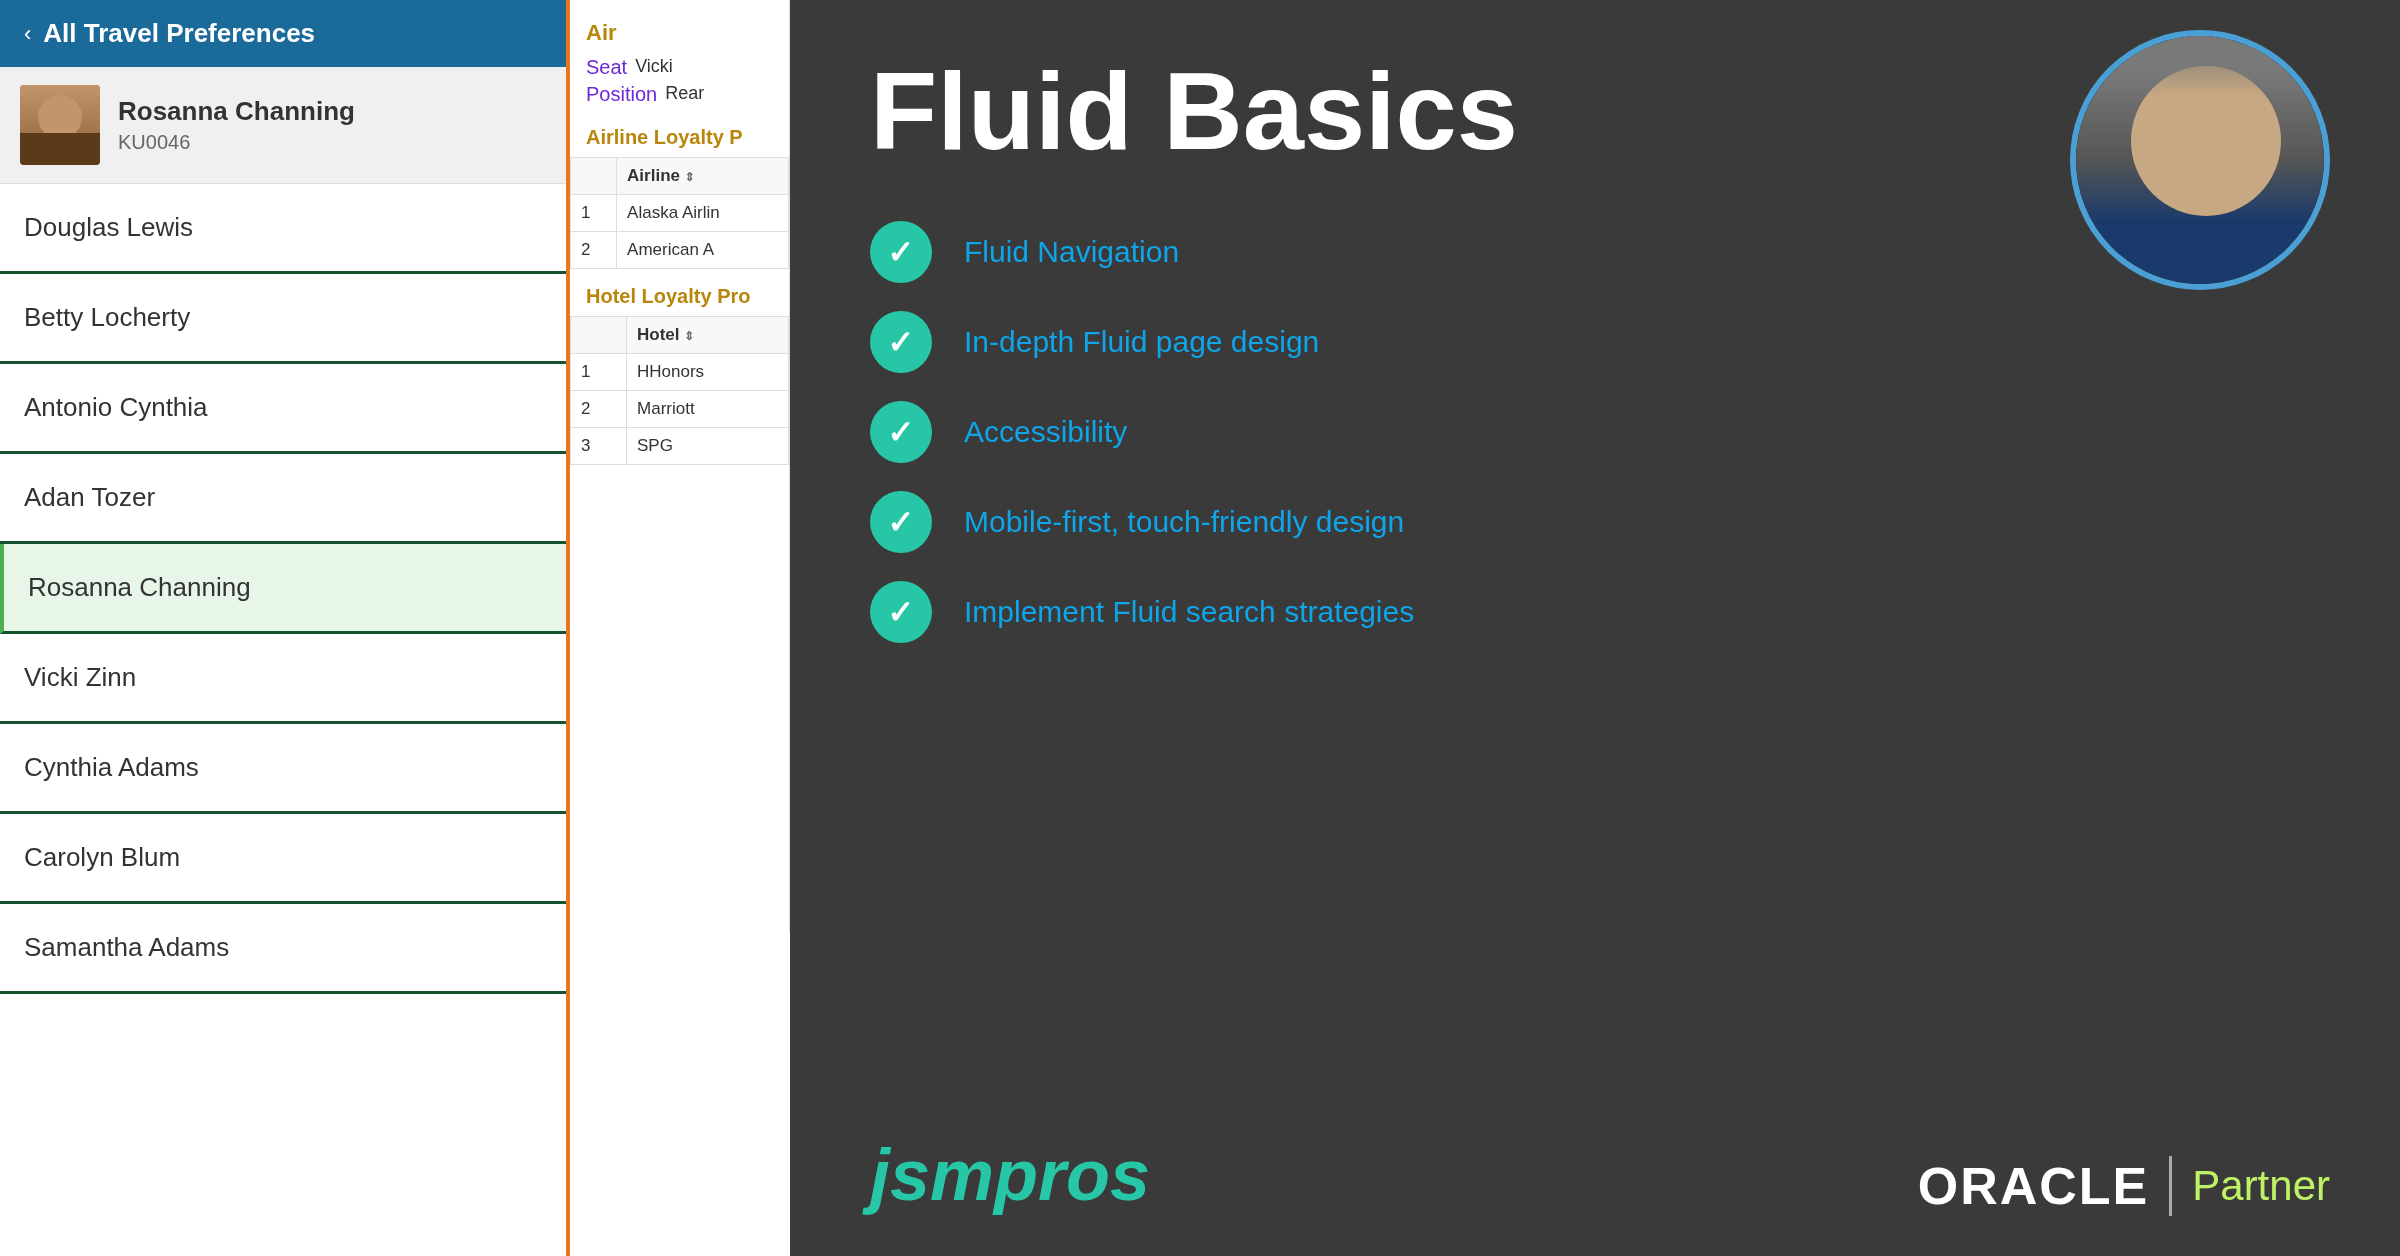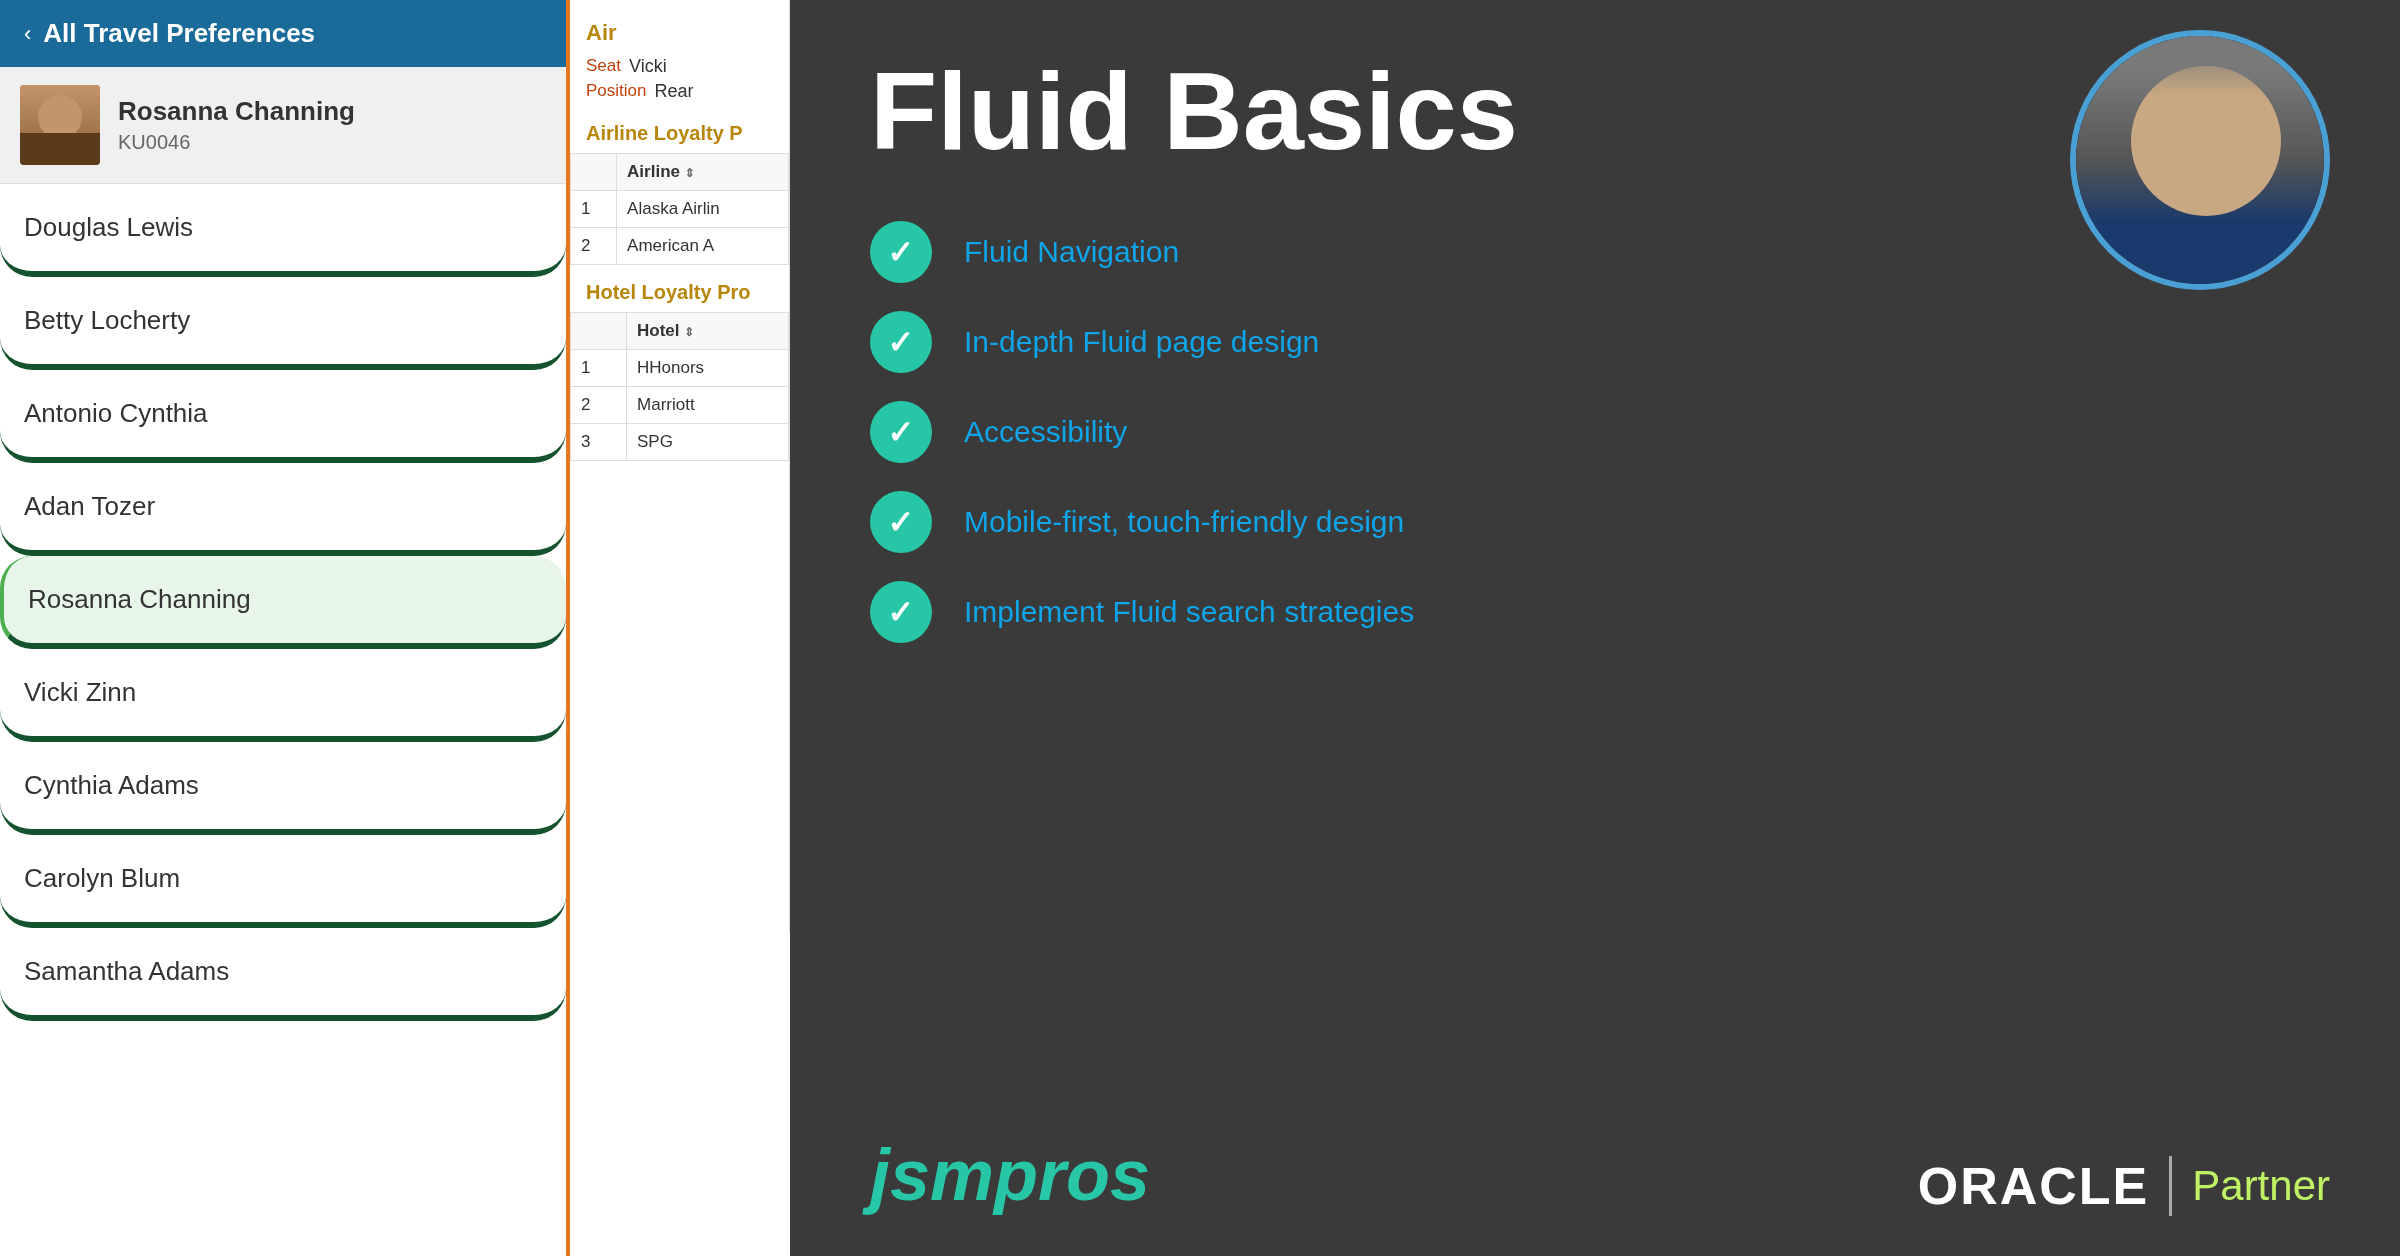--- a/index.html
+++ b/index.html
@@ -78,46 +78,45 @@
     .profile-info { display: flex; flex-direction: column; gap: 4px; }
     .profile-name { font-size: 26px; font-weight: bold; color: #333; }
     .profile-id { font-size: 20px; color: #666; }
 
     .person-list {
       flex: 1;
       overflow-y: auto;
     }
     .person-item {
       padding: 28px 24px;
-      border-bottom: 6px solid #14532d;
+      border-bottom: 3px solid #14532d;
       font-size: 26px;
       color: #333;
       cursor: pointer;
-      border-radius: 32px;
     }
     .person-item.active {
       background: #e8f5e9;
       border-left: 4px solid #4caf50;
     }
 
     
     .middle-panel {
       width: 220px;
       height: 932px;
       background: #fff;
       border-right: 1px solid #ddd;
       flex-shrink: 0;
       overflow: hidden;
       padding-top: 0;
     }
 
     .air-section { padding: 20px 16px 0 16px; }
     .section-title-air { font-size: 22px; color: #b8860b; font-weight: bold; margin-bottom: 10px; }
     .seat-row { display: flex; gap: 8px; margin-bottom: 4px; }
-    .seat-label { color: #c2410c; font-size: 17px; }
+    .seat-label { color: #6d28d9; font-size: 20px; }
     .seat-value { color: #333; font-size: 18px; }
 
     .loyalty-section { padding: 16px 0 0 0; }
     .loyalty-title { font-size: 20px; color: #b8860b; font-weight: bold; padding: 0 16px; margin-bottom: 8px; }
     .loyalty-table { width: 100%; border-collapse: collapse; font-size: 17px; }
     .loyalty-table th {
       background: #f8f8f8;
       border: 1px solid #ddd;
       padding: 8px 10px;
       text-align: left;

